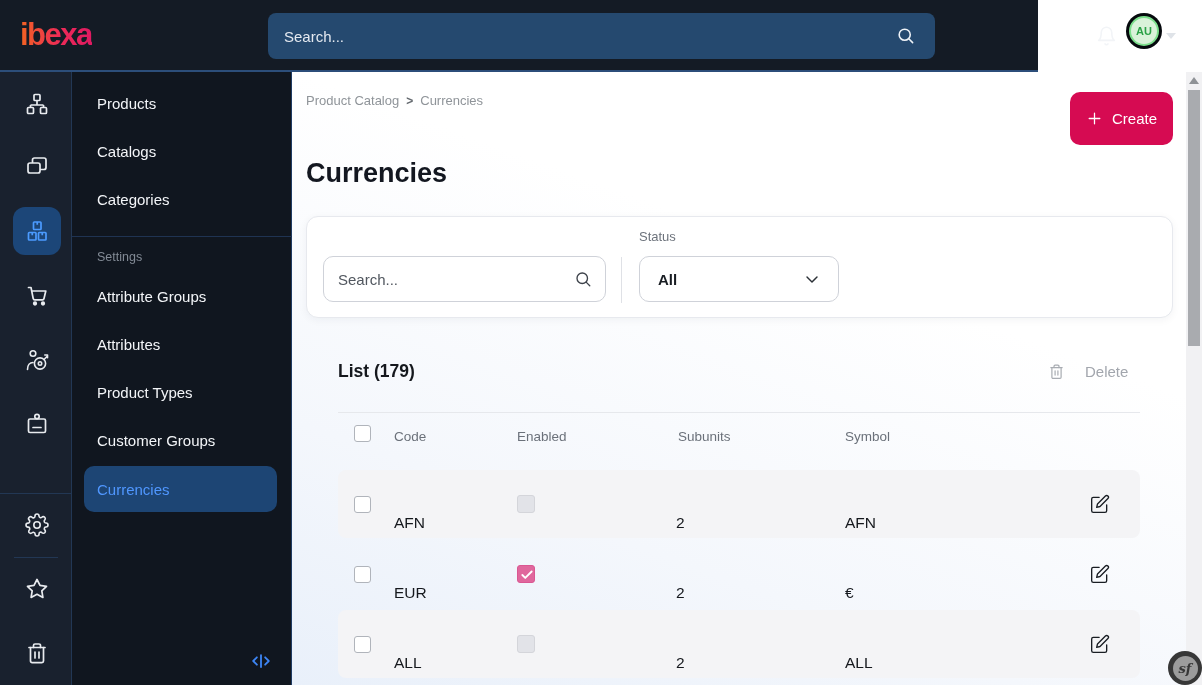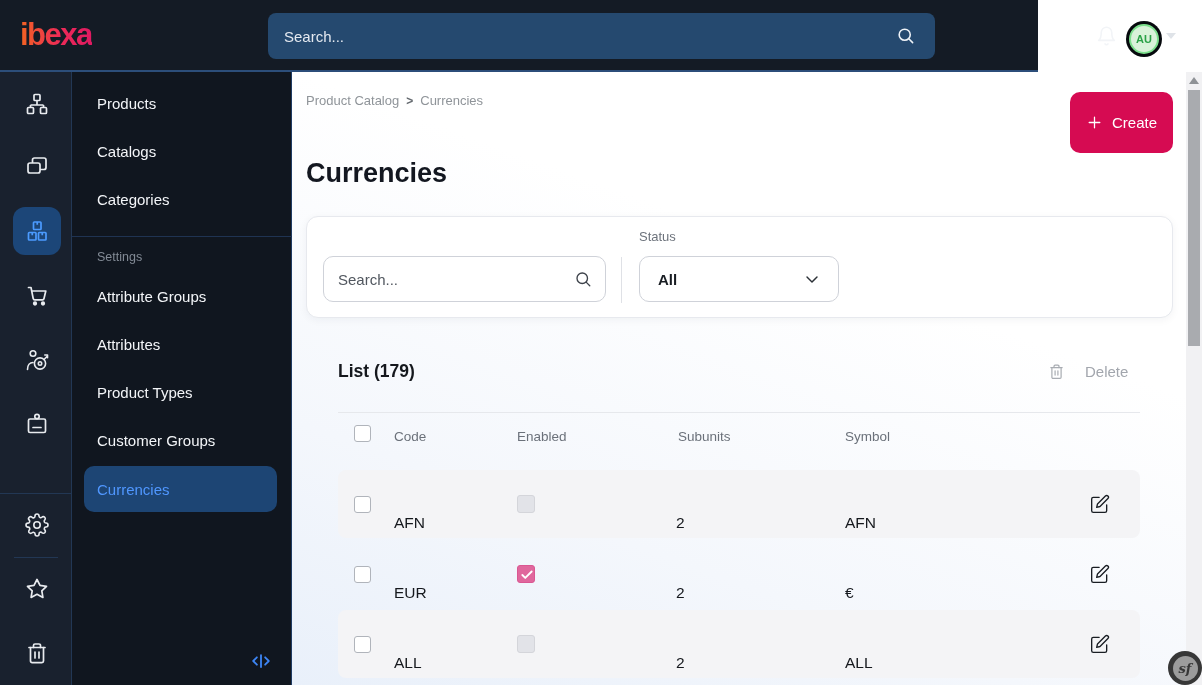--- a/index.html
+++ b/index.html
@@ -14,21 +14,21 @@
     letter-spacing:-1.5px; background:linear-gradient(90deg,#f26322 0%,#ee2b57 55%,#e01a62 100%);
     -webkit-background-clip:text; background-clip:text; color:transparent; }
   .topsearch { position:absolute; left:268px; top:13px; width:667px; height:46px;
     background:#25496f; border-radius:8px; }
   .topsearch input { position:absolute; left:0; top:0; width:100%; height:100%;
     background:transparent; border:none; outline:none; color:#edf1f7; font-size:15px;
     padding:0 56px 0 16px; font-family:inherit; }
   .topsearch input::placeholder { color:#e4e9f0; opacity:1; }
   .topsearch .mag { position:absolute; right:20px; top:13px; color:#eef2f7; }
   .bell { position:absolute; left:1096px; top:25px; color:#f2f4f7; cursor:pointer; }
-  .avatar { position:absolute; left:1129px; top:24px; width:30px; height:30px; border-radius:50%;
+  .avatar { position:absolute; left:1129px; top:16px; width:30px; height:30px; border-radius:50%;
     background:#d9f2d9; border:2px solid #7ddf8d; box-shadow:0 0 0 3px #06090d;
     display:flex; align-items:center; justify-content:center;
     color:#2aa146; font-size:11px; font-weight:700; }
   .caret { position:absolute; left:1166px; top:33px; width:0; height:0;
     border-left:5px solid transparent; border-right:5px solid transparent;
     border-top:6px solid #dfe3e8; }
 
   
   .iconbar { position:absolute; left:0; top:72px; width:72px; height:613px;
     background:#19212e; border-right:1px solid #223754; z-index:4; }
@@ -49,21 +49,21 @@
     background:#1d4574; border-radius:10px; cursor:pointer;
     display:flex; align-items:center; padding-left:13px; }
   .menu-pill span { color:#5097ff; font-size:15px; }
   .collapse-btn { position:absolute; left:178px; top:578px; width:22px; height:22px; color:#3d85f4; cursor:pointer; }
 
   
   .main { position:absolute; left:292px; top:72px; width:910px; height:613px;
     background:linear-gradient(200deg, #ffffff 35%, #f4f7fc 72%, #e9f0fa 100%); overflow:hidden; }
   .breadcrumb { position:absolute; left:14px; top:21px; font-size:13px; color:#8f9499; }
   .breadcrumb .sep { margin:0 7px; color:#64696f; font-weight:700; font-size:12px; }
-  .create-btn { position:absolute; left:778px; top:20px; width:103px; height:61px;
+  .create-btn { position:absolute; left:778px; top:20px; width:103px; height:53px;
     background:#d60b52; border:none; border-radius:10px; color:#fff; font-size:15px;
     font-family:inherit; cursor:pointer; display:flex; align-items:center;
     justify-content:center; gap:9px; }
   .page-title { position:absolute; left:14px; top:86px; font-size:27px; font-weight:800; color:#131720; }
 
   
   .filter-card { position:absolute; left:14px; top:144px; width:867px; height:102px;
     background:#fff; border:1px solid #e7e9ee; border-radius:12px;
     box-shadow:0 2px 8px rgba(20,30,60,.05); }
   .f-search { position:absolute; left:16px; top:39px; width:283px; height:46px; }

